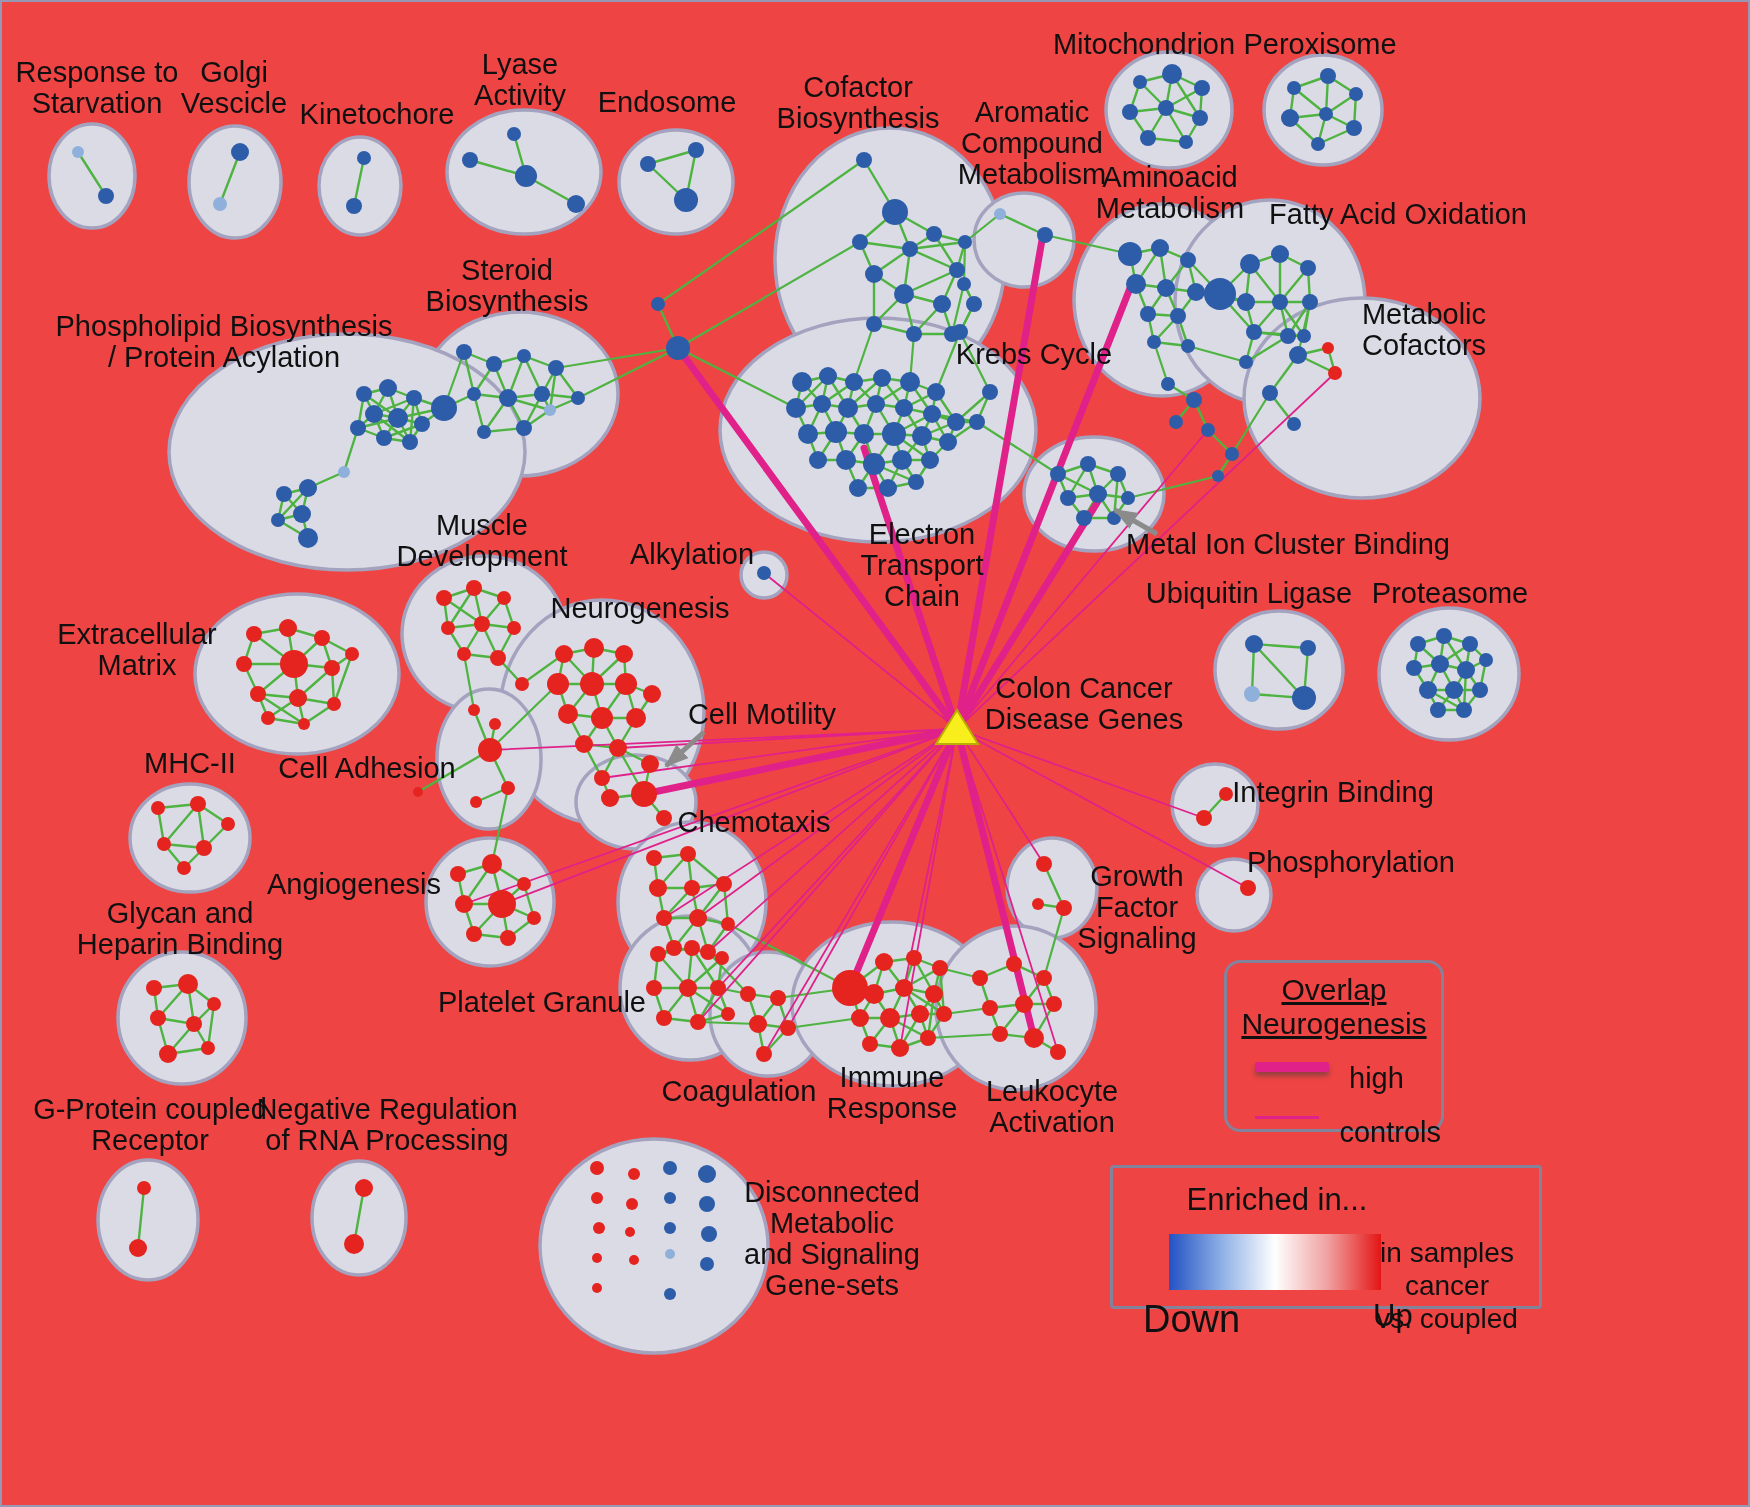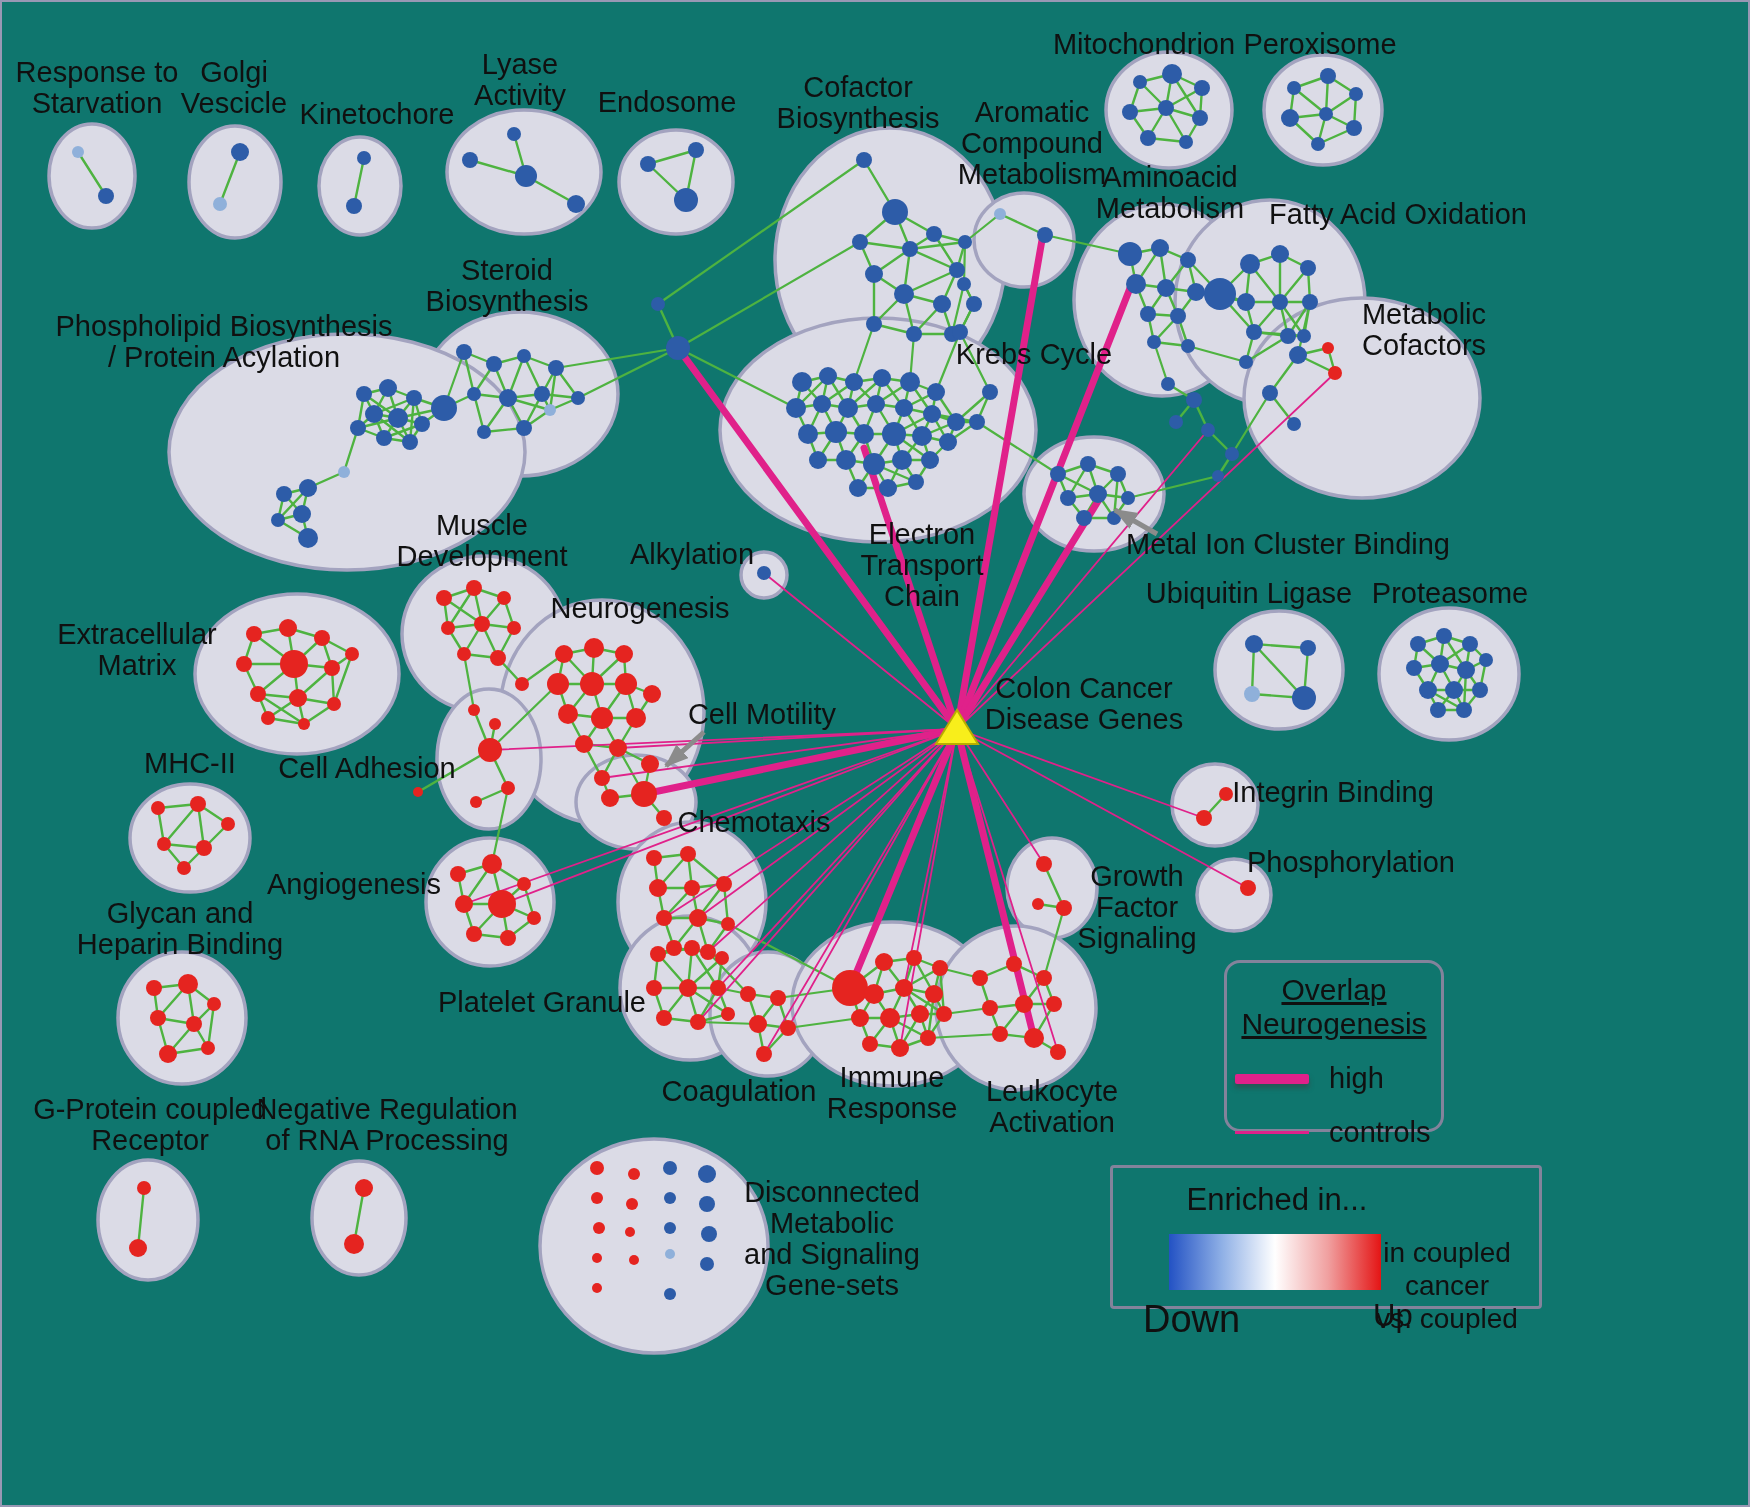--- a/index.html
+++ b/index.html
@@ -1,30 +1,30 @@
 <!DOCTYPE html>
 <html><head>
 <meta charset="utf-8">
 <style>
   * { margin:0; padding:0; box-sizing:border-box; }
   html,body { background:#a2a2bc; }
   .figure {
     position:relative; width:1750px; height:1507px;
-    background:#0f766e; border:2px solid #9898b4; overflow:hidden;
+    background:#ef4444; border:2px solid #9898b4; overflow:hidden;
     font-family:"Liberation Sans","DejaVu Sans",sans-serif; color:#101010;
   }
   svg.network { position:absolute; left:0; top:0; }
   svg text { font-family:"Liberation Sans","DejaVu Sans",sans-serif; }
 
   .legend-overlap {
     position:absolute; left:1222px; top:958px; width:220px; height:172px;
     border:3px solid #83839b; border-radius:16px;
   }
   .lg-title { text-align:center; font-size:30px; line-height:34px; padding-top:10px;text-decoration:underline; }
-  .lg-row { display:flex; align-items:center; padding-left:8px; margin-top:21px; }
+  .lg-row { display:flex; padding-left:28px; margin-top:21px; }
   .swatch-high { width:74px; height:10px; border-radius:2px; box-shadow:0 4px 5px rgba(60,60,60,0.5); }
   .swatch-moderate { width:74px; height:3px; }
   .lg-label { font-size:29px; margin-left:20px; }
 
   .legend-enrichment {
     position:absolute; left:1108px; top:1163px; width:432px; height:144px;
     border:3px solid #83839b; border-radius:4px;
   }
   .le-title { position:absolute; left:0; top:14px; width:328px; text-align:center; font-size:31px; }
   .le-bar { position:absolute; left:56px; top:66px; width:212px; height:56px; }
@@ -1031,19 +1031,19 @@
       <div class="lg-label">controls</div>
     </div>
   </div>
 
   <div class="legend-enrichment">
     <div class="le-title">Enriched in...</div>
     <div class="le-bar" style="background: linear-gradient(90deg, rgb(35, 82, 196), rgb(143, 176, 230), rgb(255, 255, 255), rgb(240, 160, 160), rgb(228, 21, 21));"></div>
     <div class="le-down">Down</div>
     <div class="le-up">Up</div>
     <div class="le-note">
-      <div>in coupled</div>
+      <div>in samples</div>
       <div>cancer</div>
       <div>vs. coupled</div>
     </div>
   </div>
 
 </div>
 
 </body></html>

